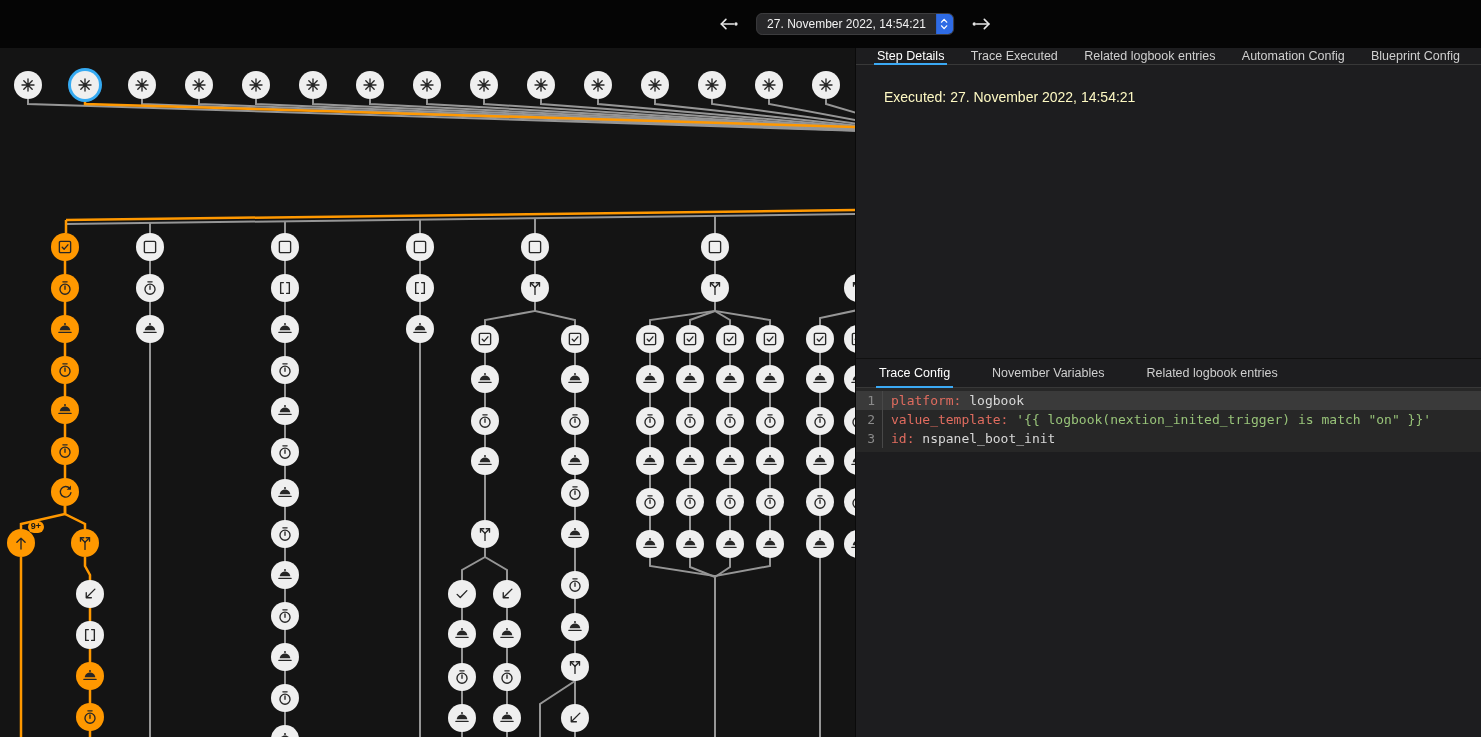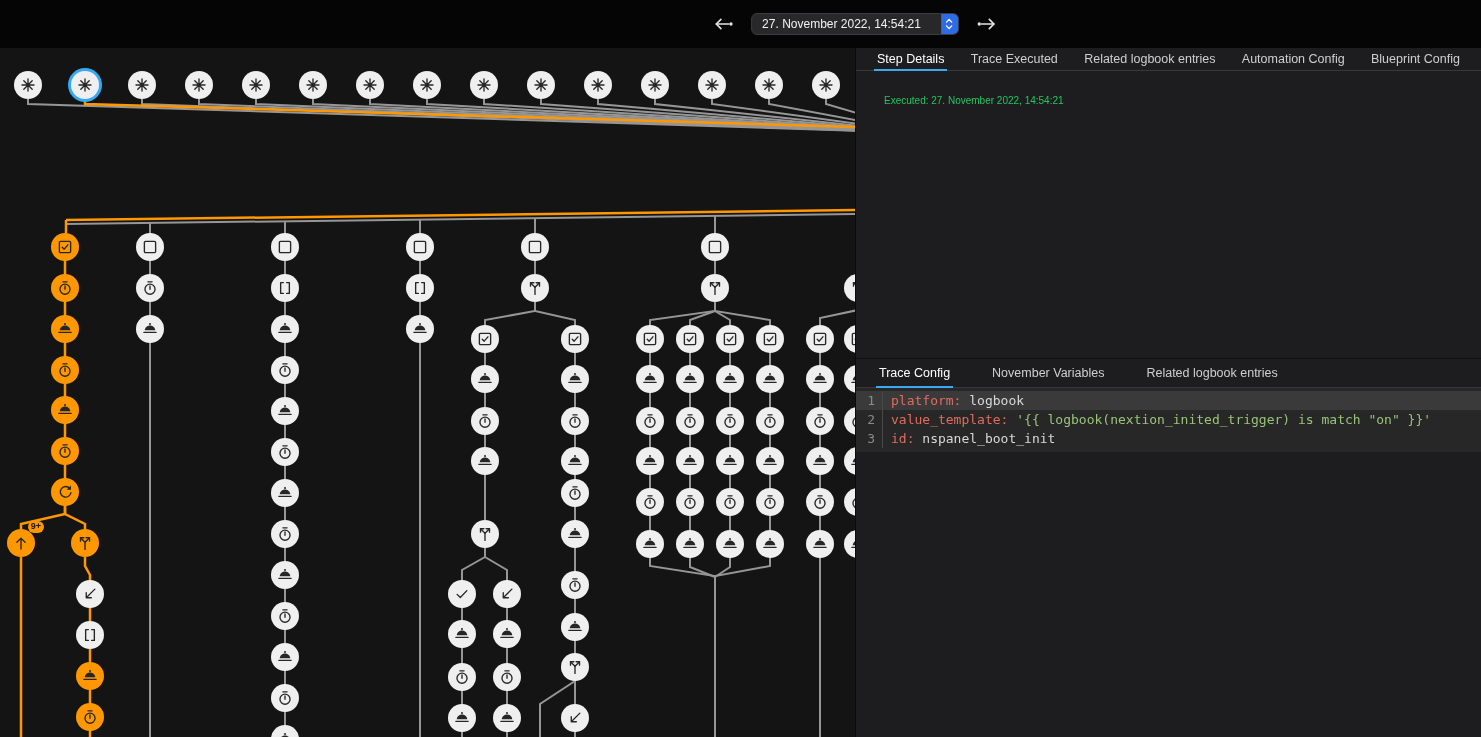--- a/index.html
+++ b/index.html
@@ -9,45 +9,45 @@
     background:#141414; color:#e0e0e0;
     font-family:"Liberation Sans", sans-serif;
   }
 
   
   .topbar { position:absolute; top:0; left:0; width:1481px; height:48px; background:#050505; z-index:20; }
   .toolbar-center { position:absolute; left:855px; top:0; transform:translateX(-50%); height:48px; display:flex; align-items:center; gap:14px; }
   .icon-btn { width:26px; height:26px; background:none; border:none; padding:2px; display:flex; align-items:center; justify-content:center; color:#e6e6e6; cursor:pointer; }
   .icon-btn svg { width:22px; height:22px; }
   .trace-select { display:flex; align-items:center; height:22px; background:#28282a; border:1px solid #3c3c3e; border-radius:6px; padding-left:10px; cursor:pointer; }
-  .trace-select .label { font-size:12px; color:#f2f2f2; white-space:nowrap; padding-right:20px; }
+  .trace-select .label { font-size:12px; color:#f2f2f2; white-space:nowrap; padding-right:10px; }
   .stepper { width:17px; height:20px; background:#2e6be5; border-radius:0 5px 5px 0; display:flex; align-items:center; justify-content:center; color:#fff; }
   .stepper svg { width:12px; height:14px; }
 
   
   .graph { position:absolute; left:0; top:0; width:855px; height:737px; overflow:hidden; background:#141414; cursor:grab; }
   .graph svg.edges { position:absolute; left:0; top:0; }
   .node { position:absolute; width:28px; height:28px; border-radius:50%; background:#efefef; color:#262626;
           display:flex; align-items:center; justify-content:center; cursor:pointer; }
   .node.active { background:#ff9800; }
   .node.selected { box-shadow:0 0 0 3px #35aaf2; }
   .node svg { width:18px; height:18px; display:block; }
   .badge { position:absolute; top:-8px; right:-9px; background:#ff9800; color:#181818; font-size:9px; font-weight:bold;
            border-radius:8px; padding:1px 3px; line-height:1.1; }
 
   
   .panel { position:absolute; left:855px; top:48px; right:0; bottom:0; background:#1d1d1f; border-left:1px solid #0a0a0a; display:flex; flex-direction:column; }
   .tabbar { display:flex; align-items:stretch; border-bottom:1px solid #383838; flex:none; }
-  .tabbar.top { justify-content:space-between; padding:0 18px; height:23px; }
+  .tabbar.top { justify-content:space-between; padding:0 18px; height:17px; }
   .tabbar.bottom { gap:36px; padding:0 20px; height:29px; }
   .tab { display:flex; align-items:center; padding:0 3px; font-size:12.5px; color:#cfcfcf; cursor:pointer;
          border-bottom:2px solid transparent; margin-bottom:-1px; white-space:nowrap; }
   .tab.active { color:#ffffff; border-bottom-color:#3ba9f4; }
   .section-top { height:310px; display:flex; flex-direction:column; }
-  .executed { padding:24px 28px; font-size:10px; color:#22c55e; }
+  .executed { padding:24px 28px; font-size:14px; color:#fef9c3; }
   .section-bottom { flex:1; display:flex; flex-direction:column; border-top:1px solid #101010; }
 
   .codeblock { background:#272727; font-family:"DejaVu Sans Mono", monospace; font-size:13px; line-height:19px; padding:3px 0 4px; }
   .code-row { display:flex; white-space:pre; }
   .code-row.hl { background:#3a3a3a; }
   .gutter { width:27px; text-align:right; color:#8a8a8a; flex:none; padding-right:7px; border-right:1px solid #484848; }
   .code-text { padding-left:8px; }
   [data-kind="key"]    { color:#e06c5f; }
   [data-kind="plain"]  { color:#d8d8d8; }
   [data-kind="string"] { color:#98c379; }

